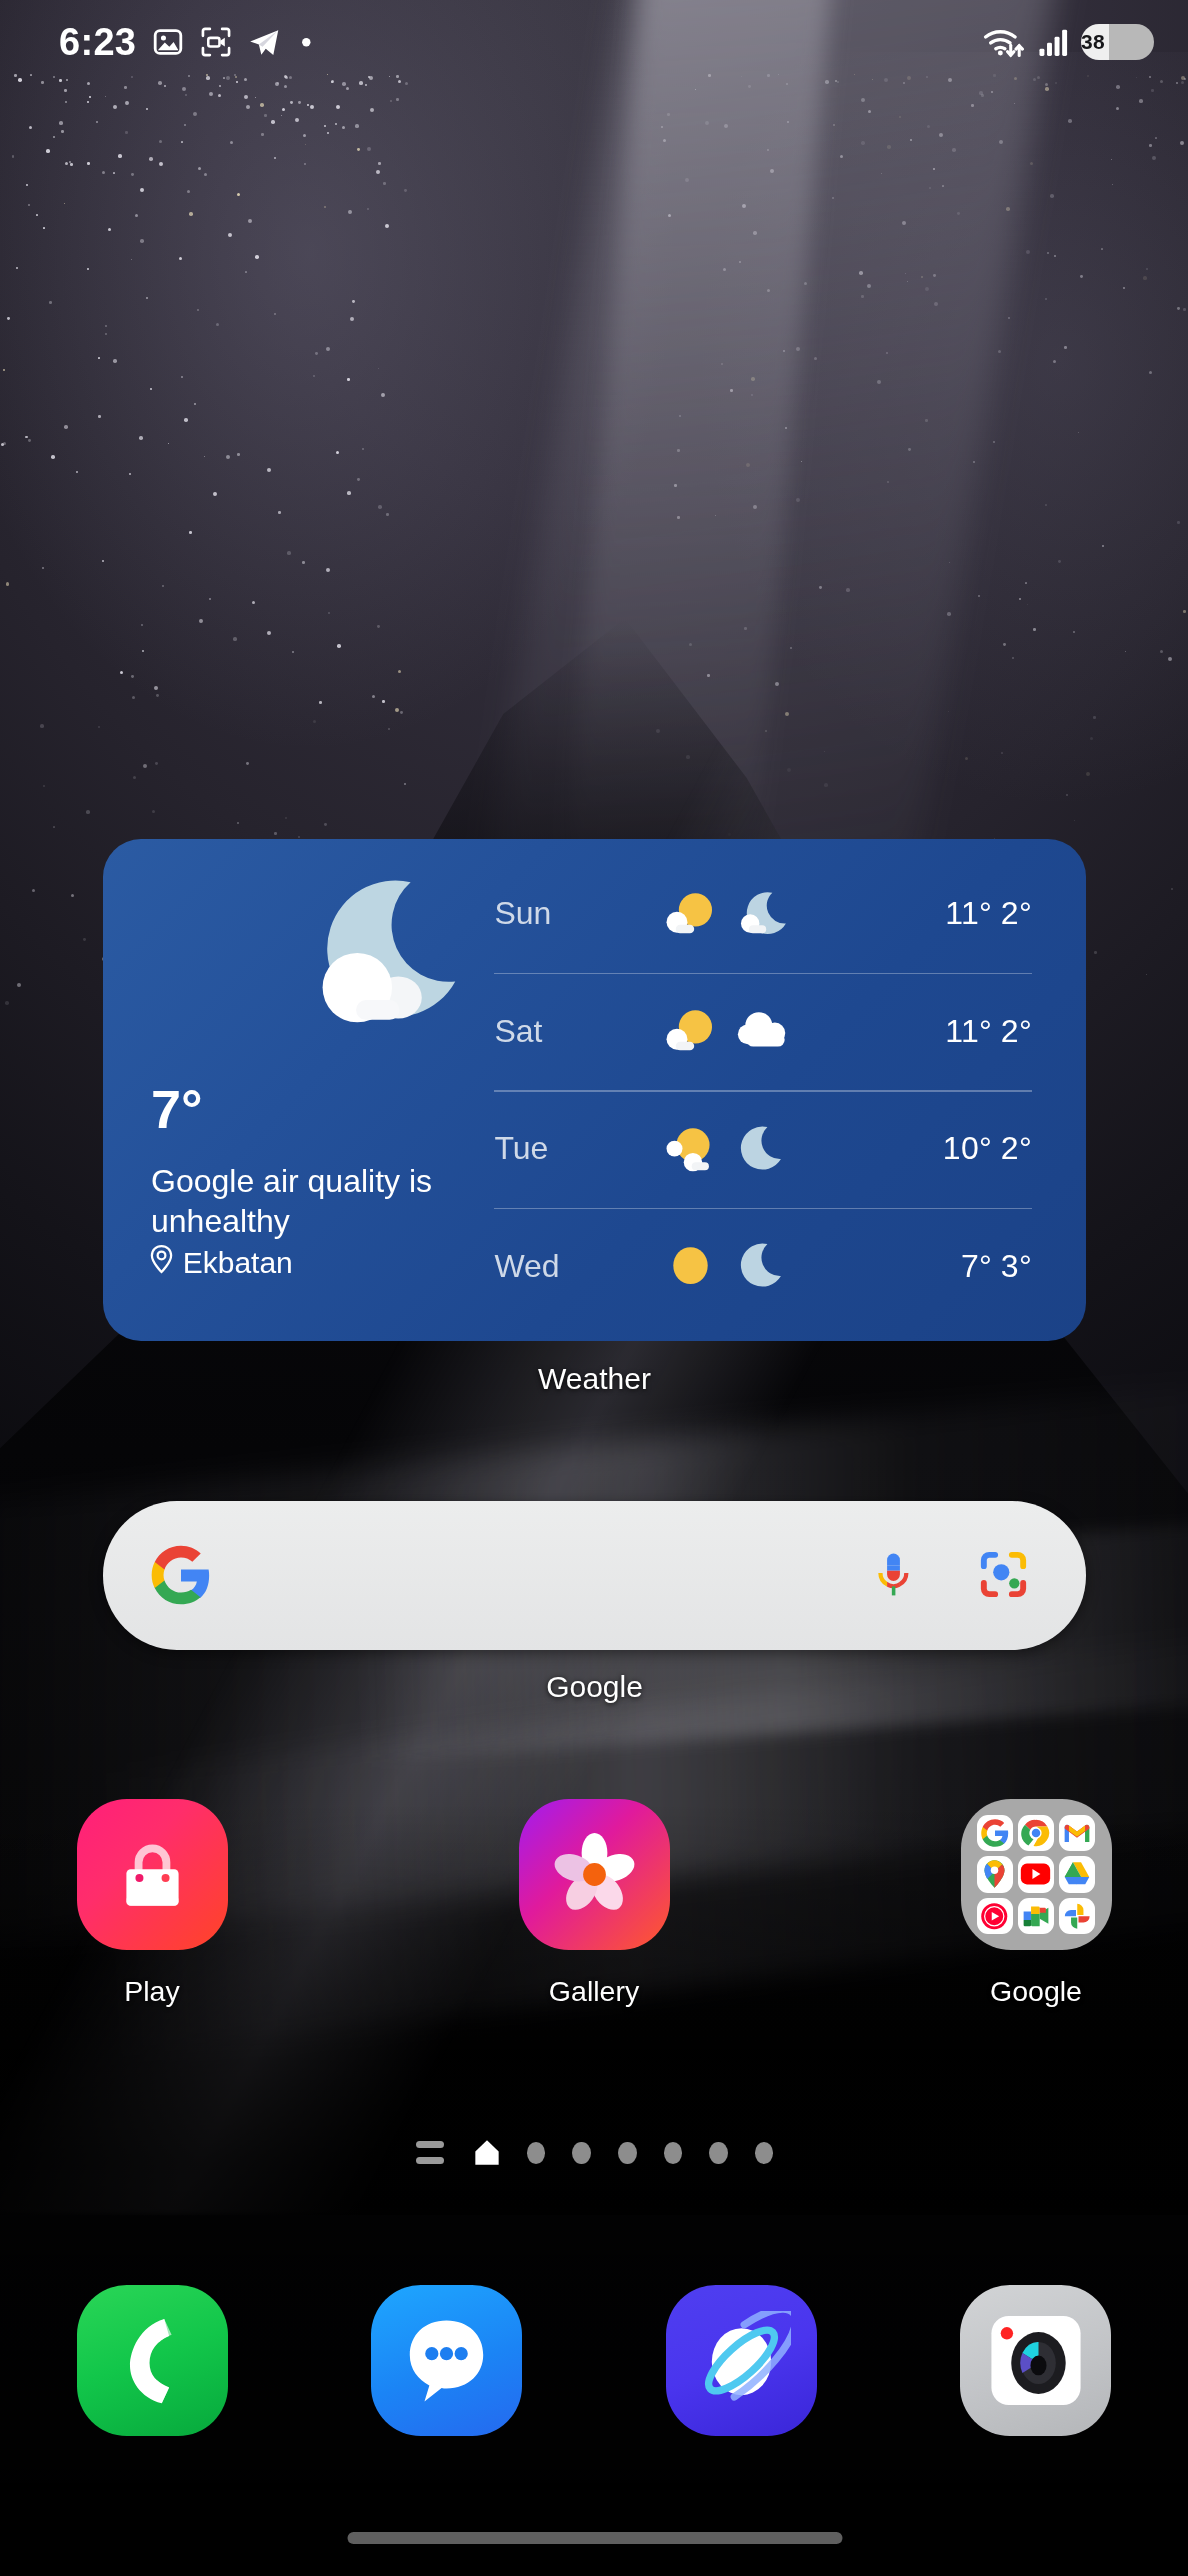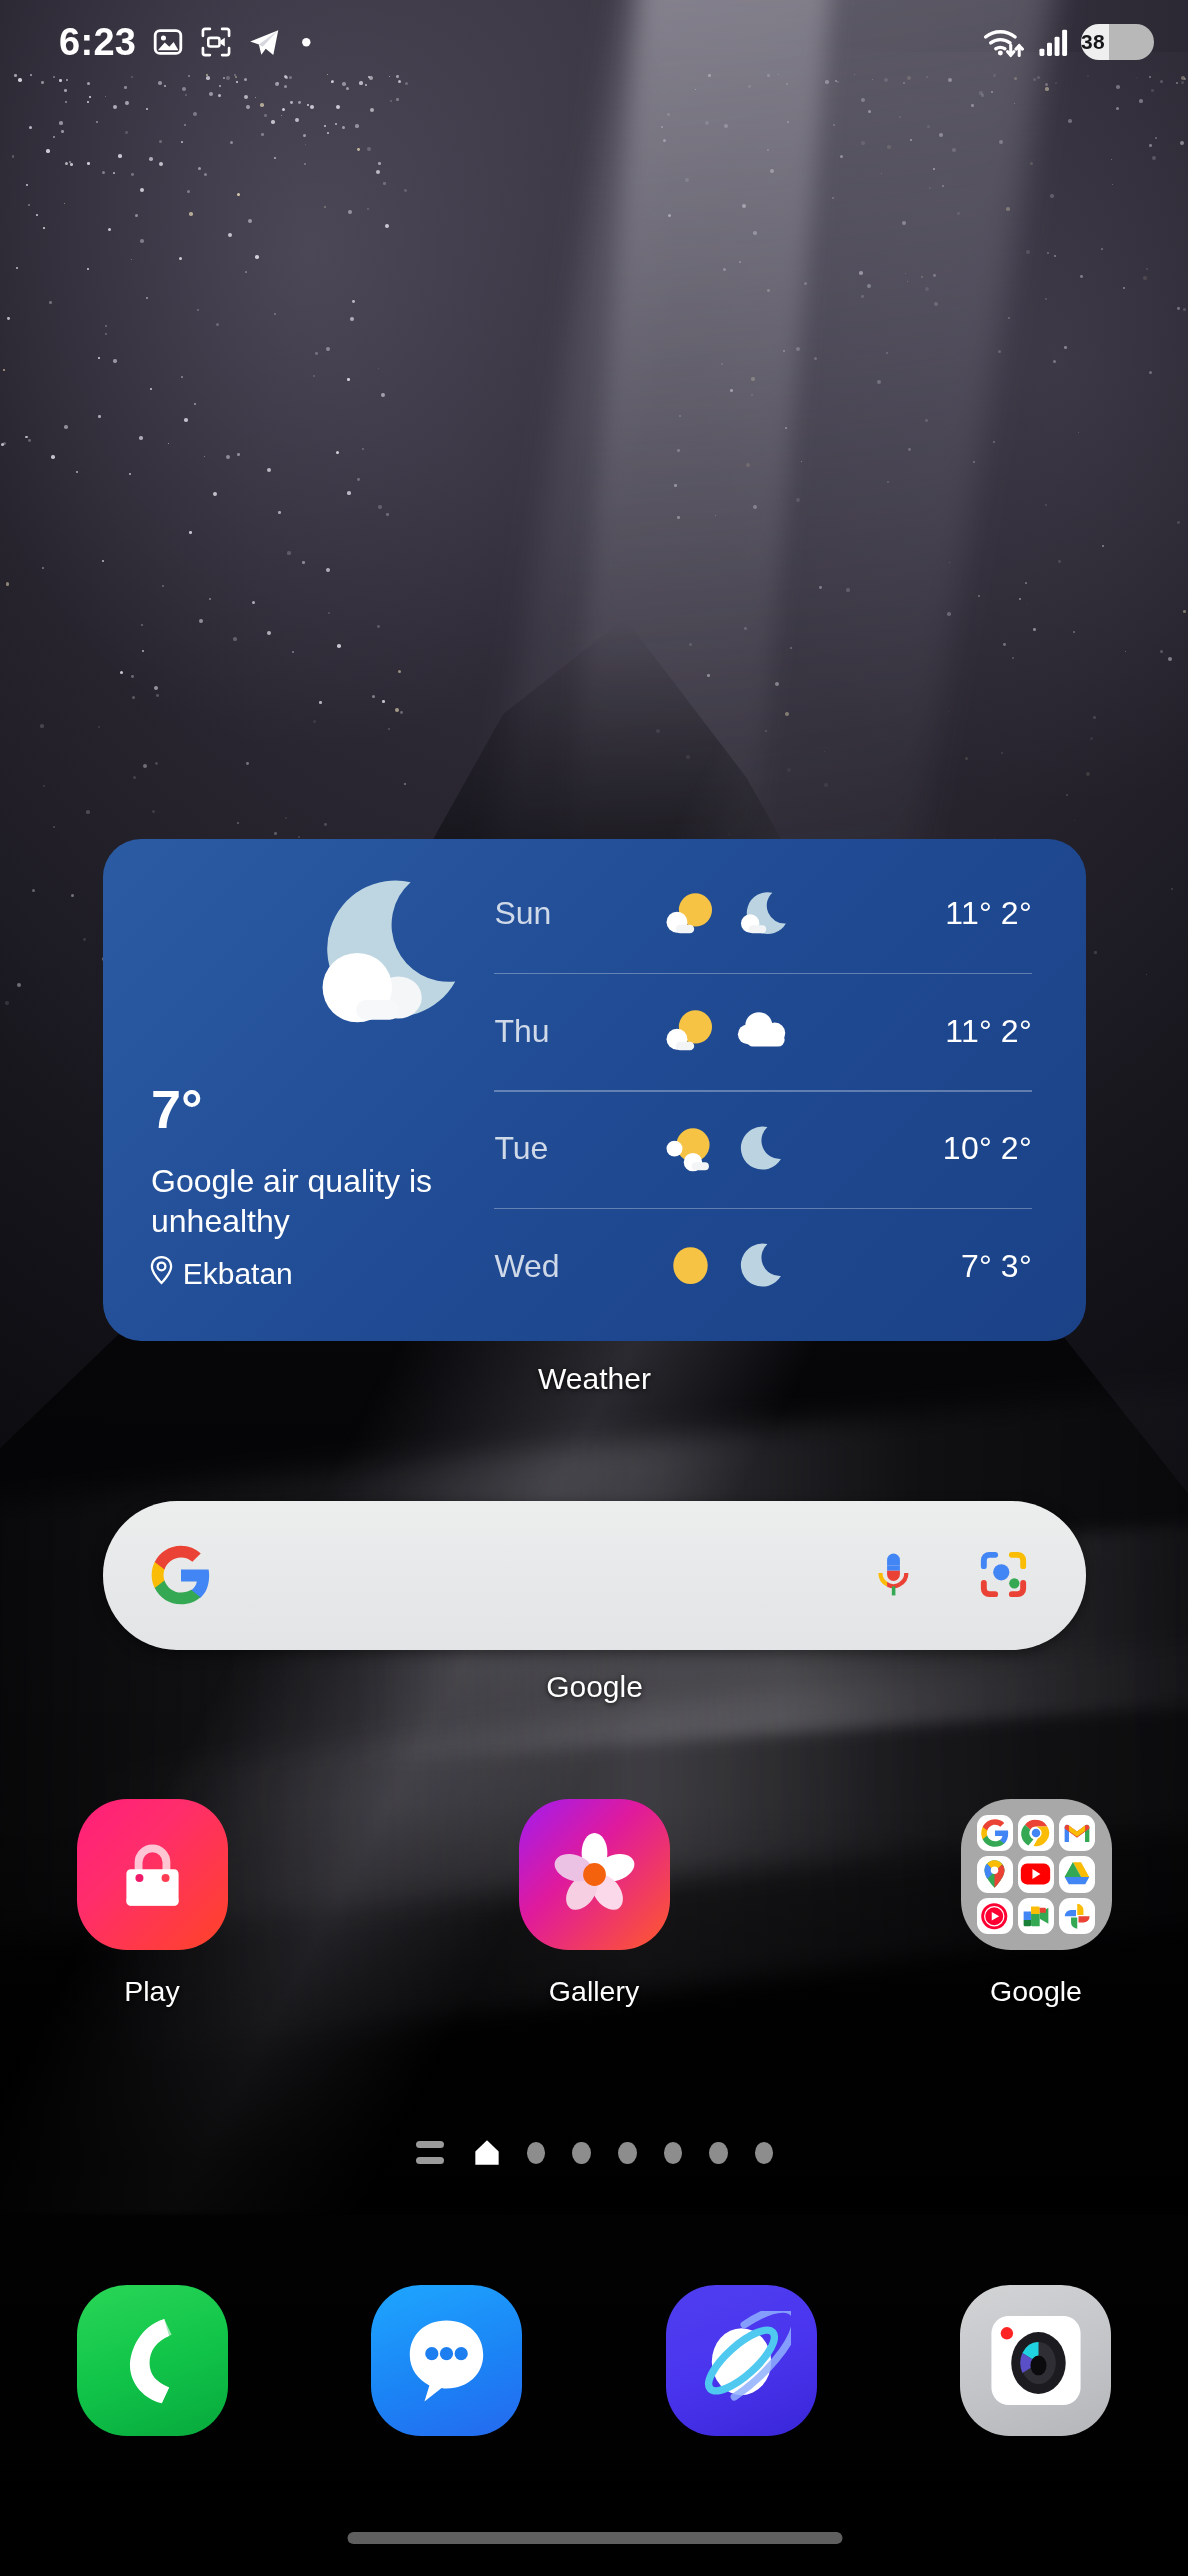--- a/index.html
+++ b/index.html
@@ -100,21 +100,21 @@
   .w-moon { position:absolute; left:186px; top:37px; width:180px; height:155px; }
   .w-temp {
     position:absolute; left:48px; top:243px;
     color:#fff; font-size:54px; font-weight:700; line-height:1;
   }
   .w-aq {
     position:absolute; left:48px; top:322px; width:310px;
     color:#fff; font-size:32px; font-weight:400; line-height:1.25;
   }
   .w-loc {
-    position:absolute; left:46px; top:416px;
+    position:absolute; left:46px; top:405px;
     display:flex; align-items:center; gap:8.7px;
     color:#ffffff; font-size:30px; font-weight:400;
   }
   .w-right { flex:1; padding:16px 54px 16px 7.4px; display:flex; flex-direction:column; }
   .w-row {
     flex:1; display:flex; align-items:center; position:relative;
   }
   .w-row + .w-row::before {
     content:""; position:absolute; left:0; right:0; top:0; height:1.9px;
     background:rgba(255,255,255,.30);
@@ -805,21 +805,21 @@
                 <rect x="24" y="59" width="28" height="13" rx="6.5" fill="#f2f4f6"></rect>
               </svg>
             </span>
           </div>
           <div class="w-hi-lo">
             <span>11°</span><span class="lo">2°</span>
           </div>
         </div>
 
         <div class="w-row">
-          <div class="w-day">Thu</div>
+          <div class="w-day">Sat</div>
           <div class="w-icons">
             <span>
               <svg width="59" height="48" viewBox="0 0 96 78">
                 <circle cx="56" cy="34" r="27" fill="#f6c344"></circle>
                 <circle cx="26" cy="54" r="17" fill="#ffffff"></circle>
                 <rect x="24" y="58" width="30" height="14" rx="7" fill="#f2f4f6"></rect>
               </svg>
             </span>
             <span>
               <svg width="57" height="48" viewBox="0 0 92 78">

